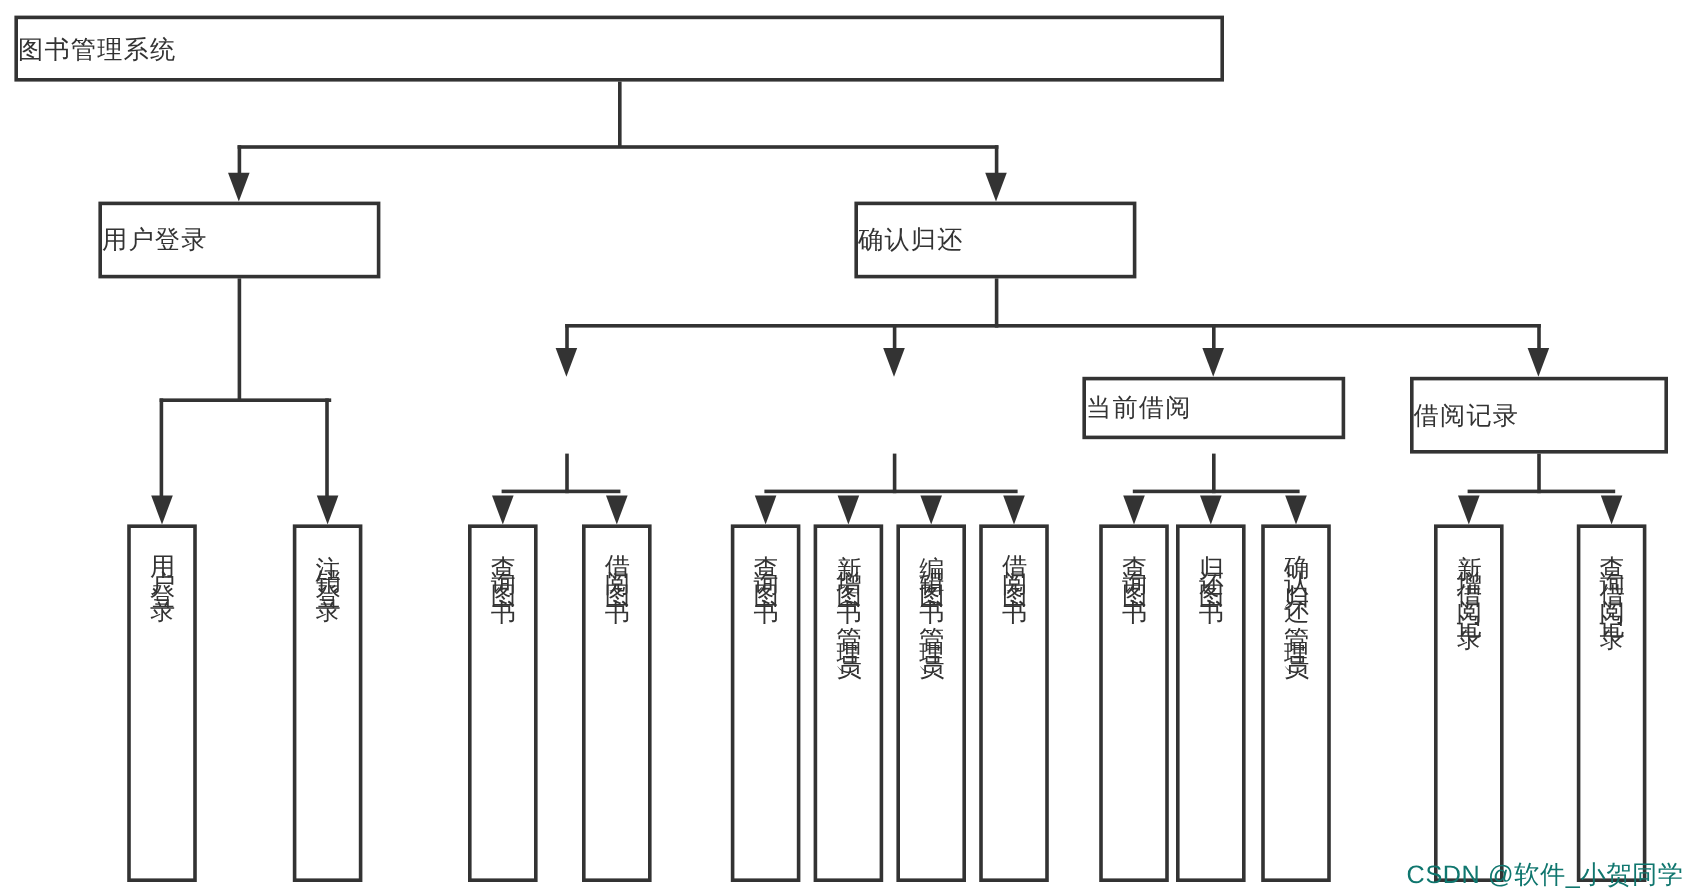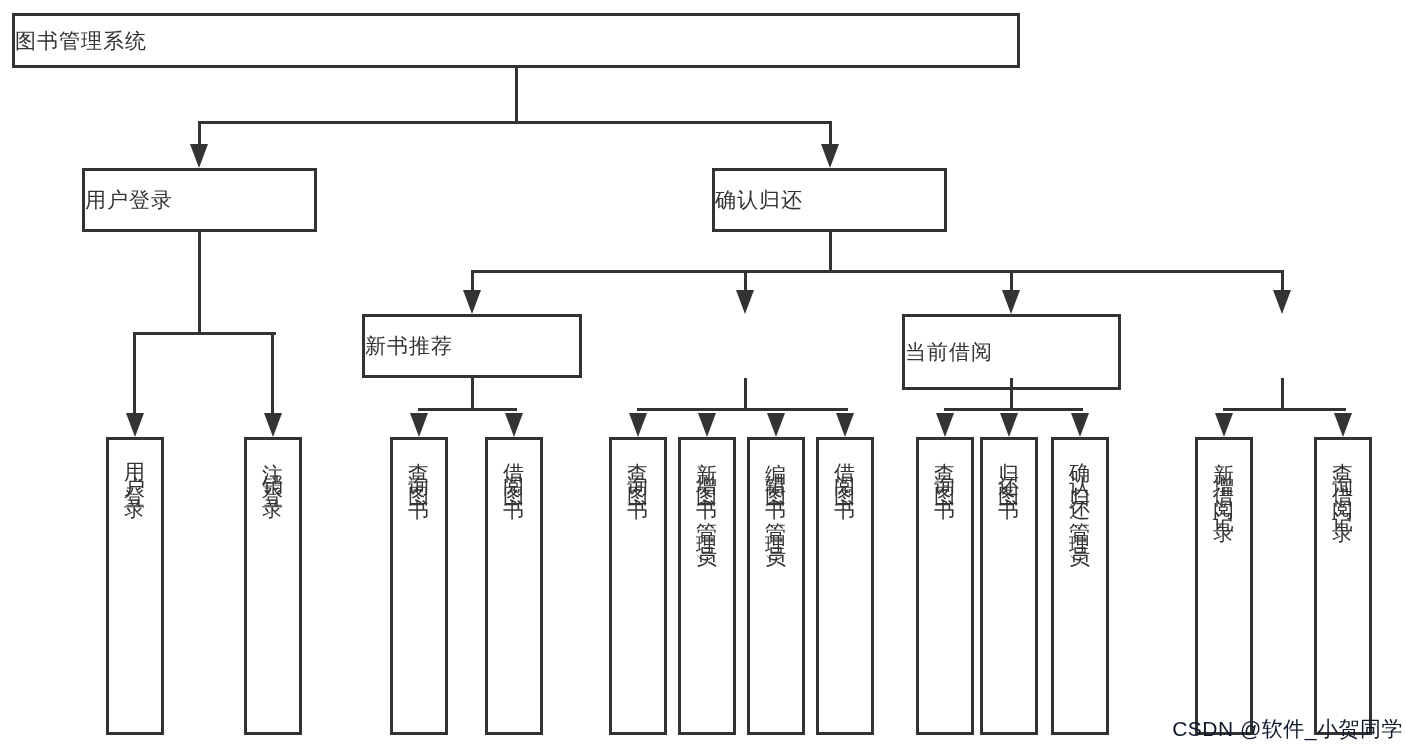--- a/index.html
+++ b/index.html
@@ -36,21 +36,21 @@
     position:absolute;
     width:0;height:0;
     border-left:9px solid transparent;
     border-right:9px solid transparent;
     border-top:24px solid #333333;
   }
   .watermark{
     position:absolute;
     right:2px;top:715px;
     font-size:21px;
-    color:#0f172a;
+    color:#0f766e;
     letter-spacing:0.5px;
     white-space:nowrap;
   }
 </style>
 </head>
 <body>
 
 <div id="canvas">
 
   <div class="box" style="left:12px;top:13px;width:1008px;height:55px">
@@ -82,25 +82,25 @@
   <div class="hline" style="left:471px;top:270px;width:813px"></div>
   <div class="vline" style="left:471px;top:270px;height:22px"></div>
   <div class="arrow" style="left:463px;top:290px"></div>
   <div class="vline" style="left:744px;top:270px;height:22px"></div>
   <div class="arrow" style="left:736px;top:290px"></div>
   <div class="vline" style="left:1010px;top:270px;height:22px"></div>
   <div class="arrow" style="left:1002px;top:290px"></div>
   <div class="vline" style="left:1281px;top:270px;height:22px"></div>
   <div class="arrow" style="left:1273px;top:290px"></div>
 
-  <div class="box" style="left:362px;top:314px;width:220px;height:64px">
-    <span>新书推荐</span>
+  <div class="box" style="left:902px;top:314px;width:219px;height:52px">
+    <span>当前借阅</span>
   </div>
-  <div class="box" style="left:902px;top:314px;width:219px;height:76px">
-    <span>当前借阅</span>
+  <div class="box" style="left:1175px;top:314px;width:215px;height:64px">
+    <span>借阅记录</span>
   </div>
 
   <div class="vline" style="left:471px;top:378px;height:33px"></div>
   <div class="hline" style="left:418px;top:408px;width:99px"></div>
   <div class="arrow" style="left:410px;top:413px"></div>
   <div class="arrow" style="left:505px;top:413px"></div>
 
   <div class="vline" style="left:744px;top:378px;height:33px"></div>
   <div class="hline" style="left:637px;top:408px;width:211px"></div>
   <div class="arrow" style="left:629px;top:413px"></div>

